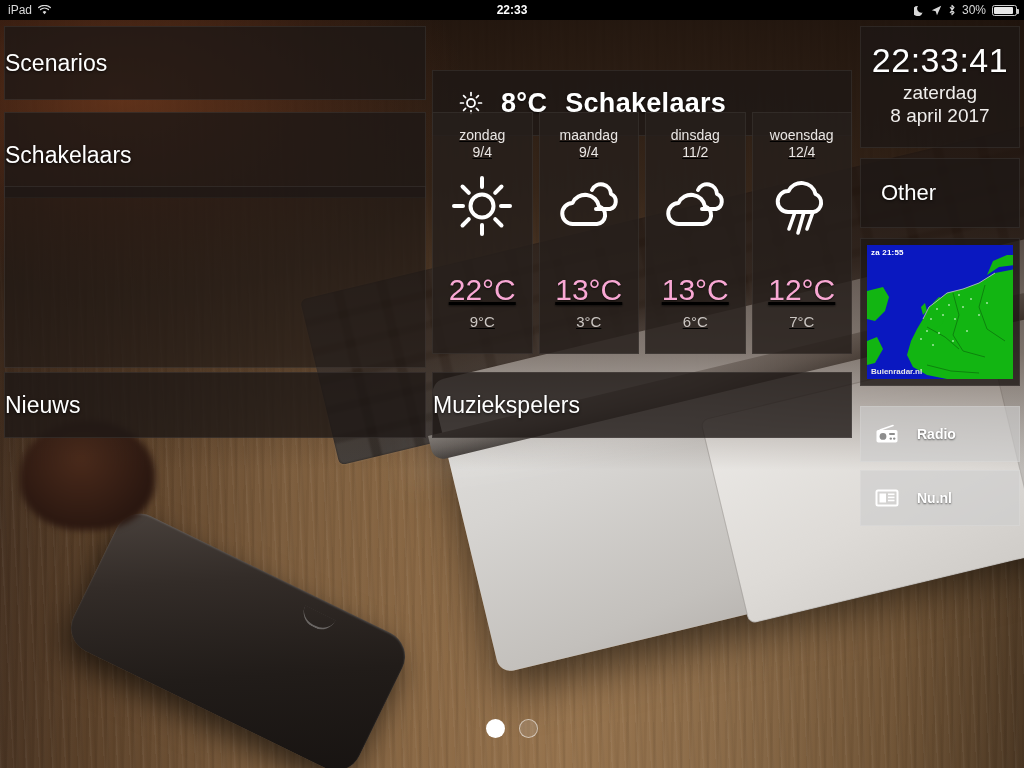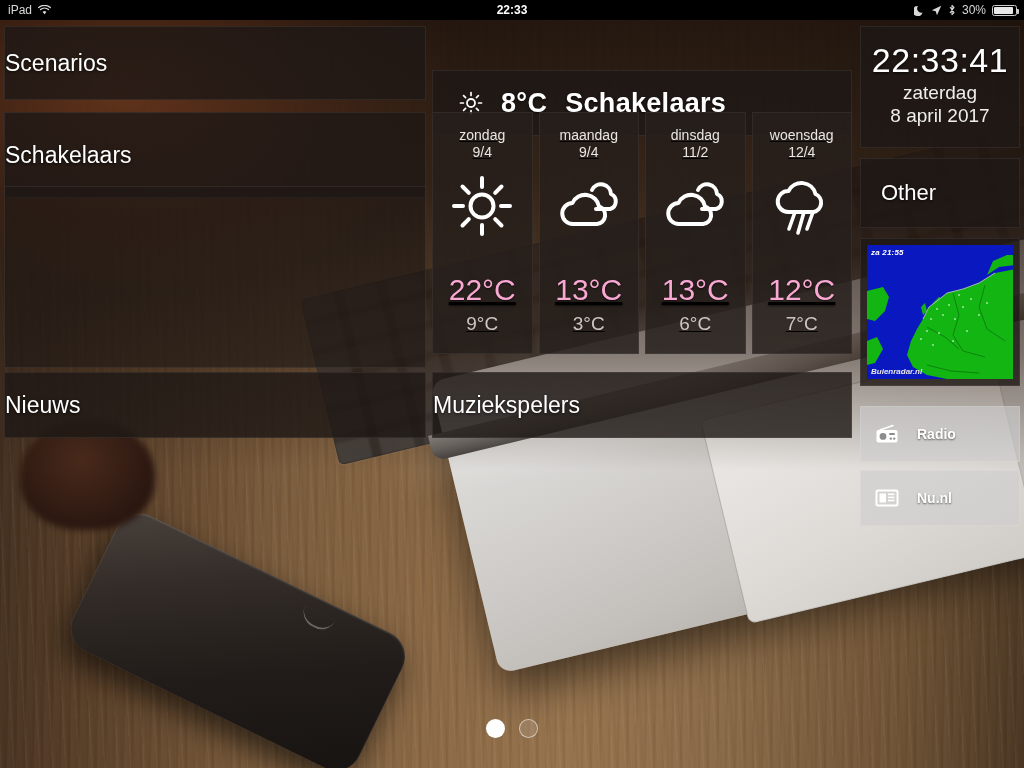--- a/index.html
+++ b/index.html
@@ -166,40 +166,39 @@
   
   #forecast { position:absolute; left:432px; top:112px; width:420px; height:242px; display:flex; gap:6px;text-decoration:underline; }
   .fc-col {
     flex:1; background:rgba(38,31,28,.84); border:1px solid rgba(255,255,255,.06);
     display:flex; flex-direction:column; align-items:center; padding-top:14px;
   }
   .fc-day  { color:#e9e6e4; font-size:14px; line-height:17px; }
   .fc-date { color:#e9e6e4; font-size:14px; line-height:17px; }
   .fc-icon { margin-top:14px; height:62px; display:flex; align-items:center; justify-content:center; }
   .fc-hi   { color:#f9a8d4; font-size:30px; font-weight:400; margin-top:36px; text-shadow:0 1px 2px rgba(0,0,0,.6); }
-  .fc-lo   { color:#cbc6c2; font-size:19px; margin-top:6px; }
+  .fc-lo   { color:#cbc6c2; font-size:15px; margin-top:6px; }
 
   
   #clock-panel { left:860px; top:26px; width:160px; height:122px; padding-top:14px; text-align:center; }
   #clock-panel .ck-time {
     color:#fff; font-size:34px; font-weight:300; letter-spacing:.5px;
     text-shadow:0 1px 3px rgba(0,0,0,.7);
   }
   #clock-panel .ck-day  { color:#f0eeec; font-size:19px; margin-top:2px; font-weight:300; }
   #clock-panel .ck-date { color:#f0eeec; font-size:19px; margin-top:1px; font-weight:300; }
 
   #tile-other { left:860px; top:158px; width:160px; height:70px; display:flex; align-items:center; }
   #tile-other .tile-label { font-size:22px; padding-left:20px; }
 
   
   #radar-panel { left:860px; top:238px; width:160px; height:148px; padding:6px; }
   #radar-map {
     position:relative; width:100%; height:100%; overflow:hidden;
     background:#15803d;
-    font-style:italic;
   }
   .rd-time {
     position:absolute; left:4px; top:3px; color:#fff;
     font-size:8px; font-family:"Liberation Sans", sans-serif; font-weight:bold;
     letter-spacing:.2px; z-index:5;
   }
   .rd-wm {
     position:absolute; left:4px; bottom:3px; color:#e8e8e8;
     font-size:8px; font-weight:bold; z-index:5;
   }

